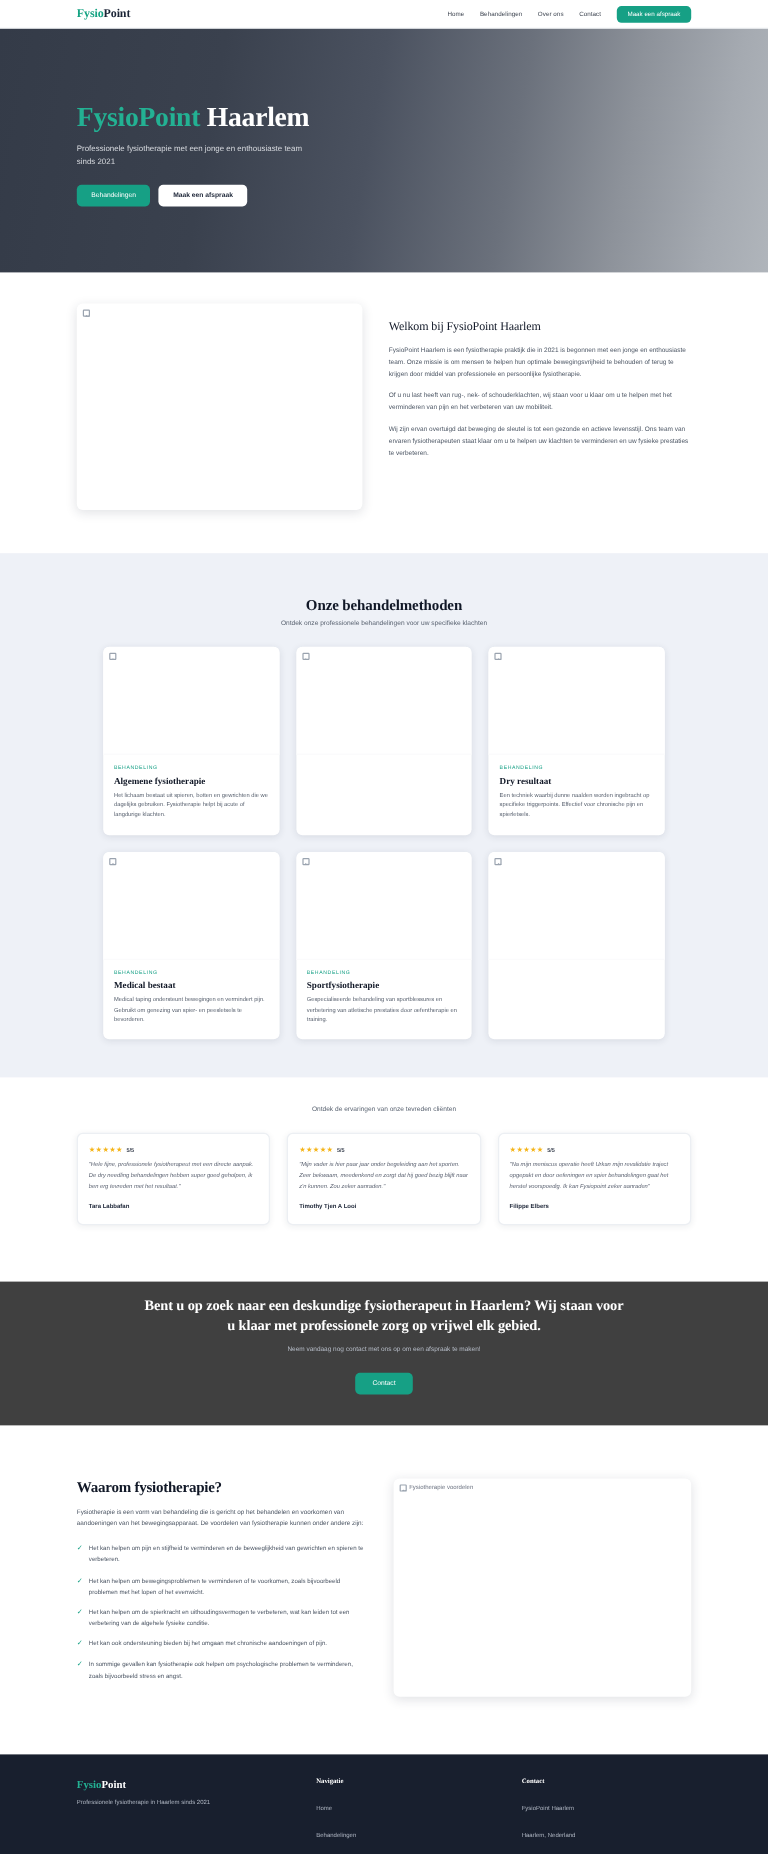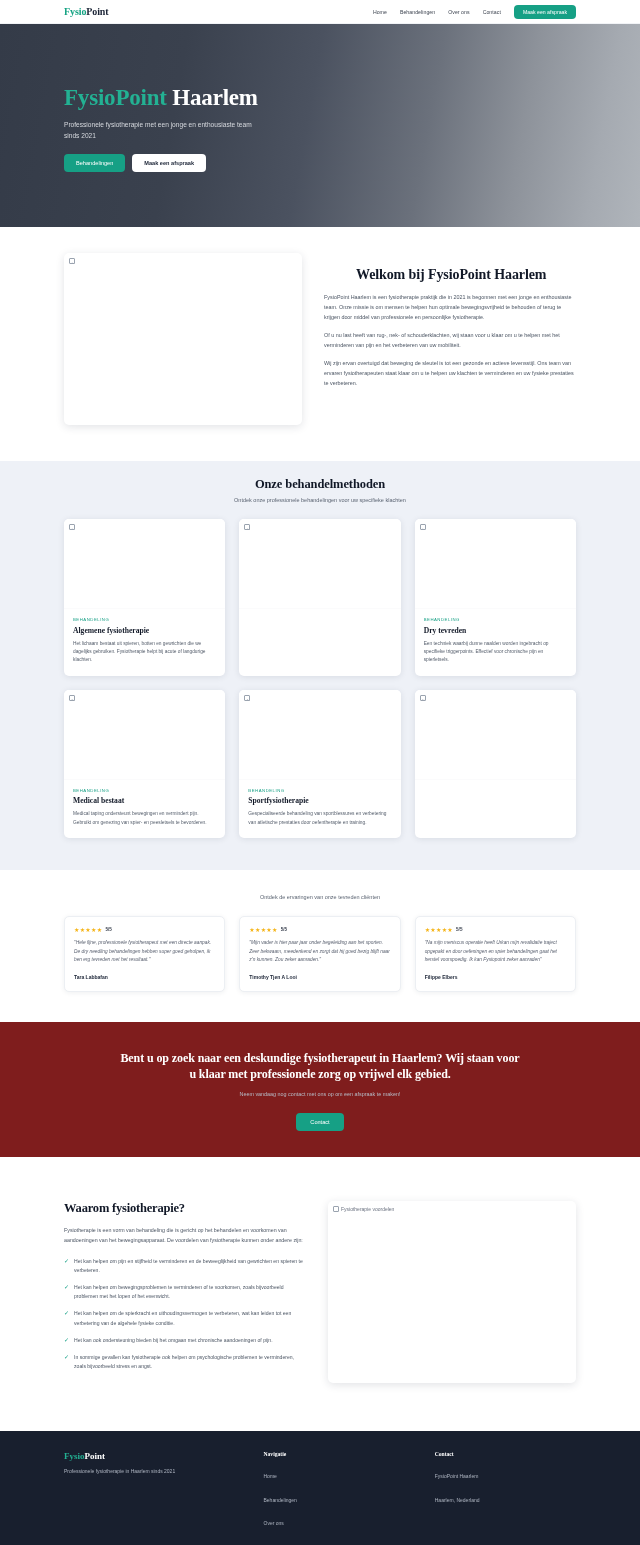--- a/index.html
+++ b/index.html
@@ -155,54 +155,53 @@
     content: "";
     position: absolute;
     left: 0.6px; top: 3.2px;
     width: 4.4px; height: 2px;
     background: #9aa3af;
     clip-path: polygon(0 100%, 35% 20%, 60% 65%, 78% 40%, 100% 100%);
   }
   .welcome-text { flex: 1; padding-top: 14px; }
   .welcome-text h2 {
     font-family: "Liberation Serif", serif;
-    font-size: 14px;
-    font-weight: 700;
+    font-size: 10px;
+    font-weight: 400;
     color: #111827;
     margin-bottom: 9px;
     letter-spacing: -0.1px;
-    margin-left: 32px;
   }
   .welcome-text p {
     font-size: 5.4px;
     line-height: 1.85;
     color: #4b5563;
     margin-bottom: 8px;
   }
 
   
   .treatments {
     background: #eef1f7;
-    padding: 16px 0 32px;
+    padding: 36px 0 32px;
   }
   .section-head { text-align: center; margin-bottom: 16px; }
   .section-head h2 {
     font-family: "Liberation Serif", serif;
     font-size: 12.5px;
     font-weight: 700;
     color: #111827;
     margin-bottom: 5px;
     letter-spacing: -0.1px;
   }
   .section-head p {
     font-size: 5.5px;
     color: #5b6472;
   }
   .cards-grid {
-    width: 512px;
+    width: 468px;
     margin: 0 auto;
     display: grid;
     grid-template-columns: repeat(3, 1fr);
     gap: 14px 14px;
   }
   .card {
     background: #ffffff;
     border-radius: 5px;
     box-shadow: 0 1px 6px rgba(30,41,59,0.10);
     overflow: hidden;
@@ -264,23 +263,24 @@
     line-height: 1.8;
     color: #5a6170;
     font-style: italic;
     margin-bottom: 9px;
     flex: 1;
   }
   .author { font-size: 5px; font-weight: 700; color: #1b2436; }
 
   
   .cta {
-    background: #7f1d1d;
-    padding: 28px 0 26px;
+    background: #404040;
+    padding: 12px 0 26px;
     text-align: center;
+    margin-top: 17px;
   }
   .cta h2 {
     font-family: "Liberation Serif", serif;
     font-size: 12px;
     font-weight: 700;
     color: #ffffff;
     line-height: 1.35;
     width: 400px;
     margin: 0 auto 9px;
     letter-spacing: -0.1px;
@@ -466,21 +466,21 @@
 
       <div class="card">
         <div class="card-img">
           <span class="broken-img">
               <span class="broken-glyph"></span>
               <span></span>
             </span>
         </div>
         <div class="card-body">
           <div class="card-tag">BEHANDELING</div>
-          <div class="card-title">Dry tevreden</div>
+          <div class="card-title">Dry resultaat</div>
           <div class="card-desc">Een techniek waarbij dunne naalden worden ingebracht op specifieke triggerpoints. Effectief voor chronische pijn en spierletsels.</div>
         </div>
       </div>
 
       <div class="card">
         <div class="card-img">
           <span class="broken-img">
               <span class="broken-glyph"></span>
               <span></span>
             </span>

